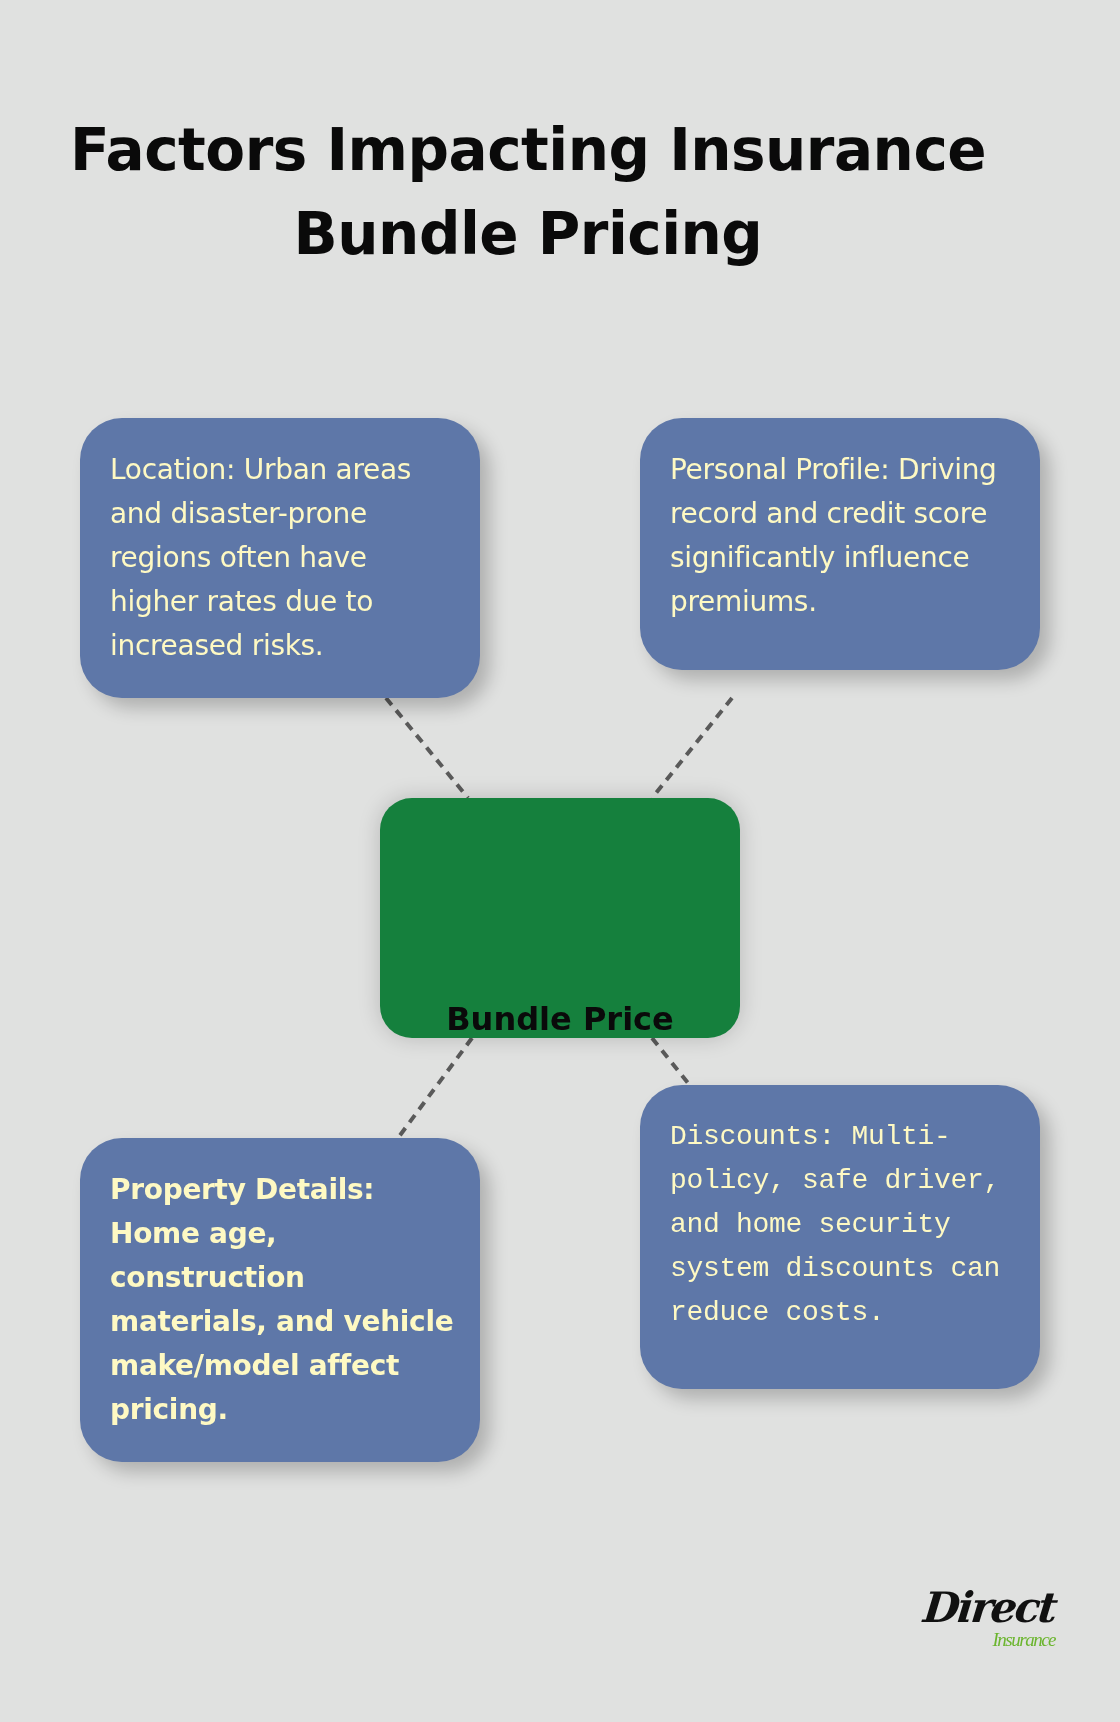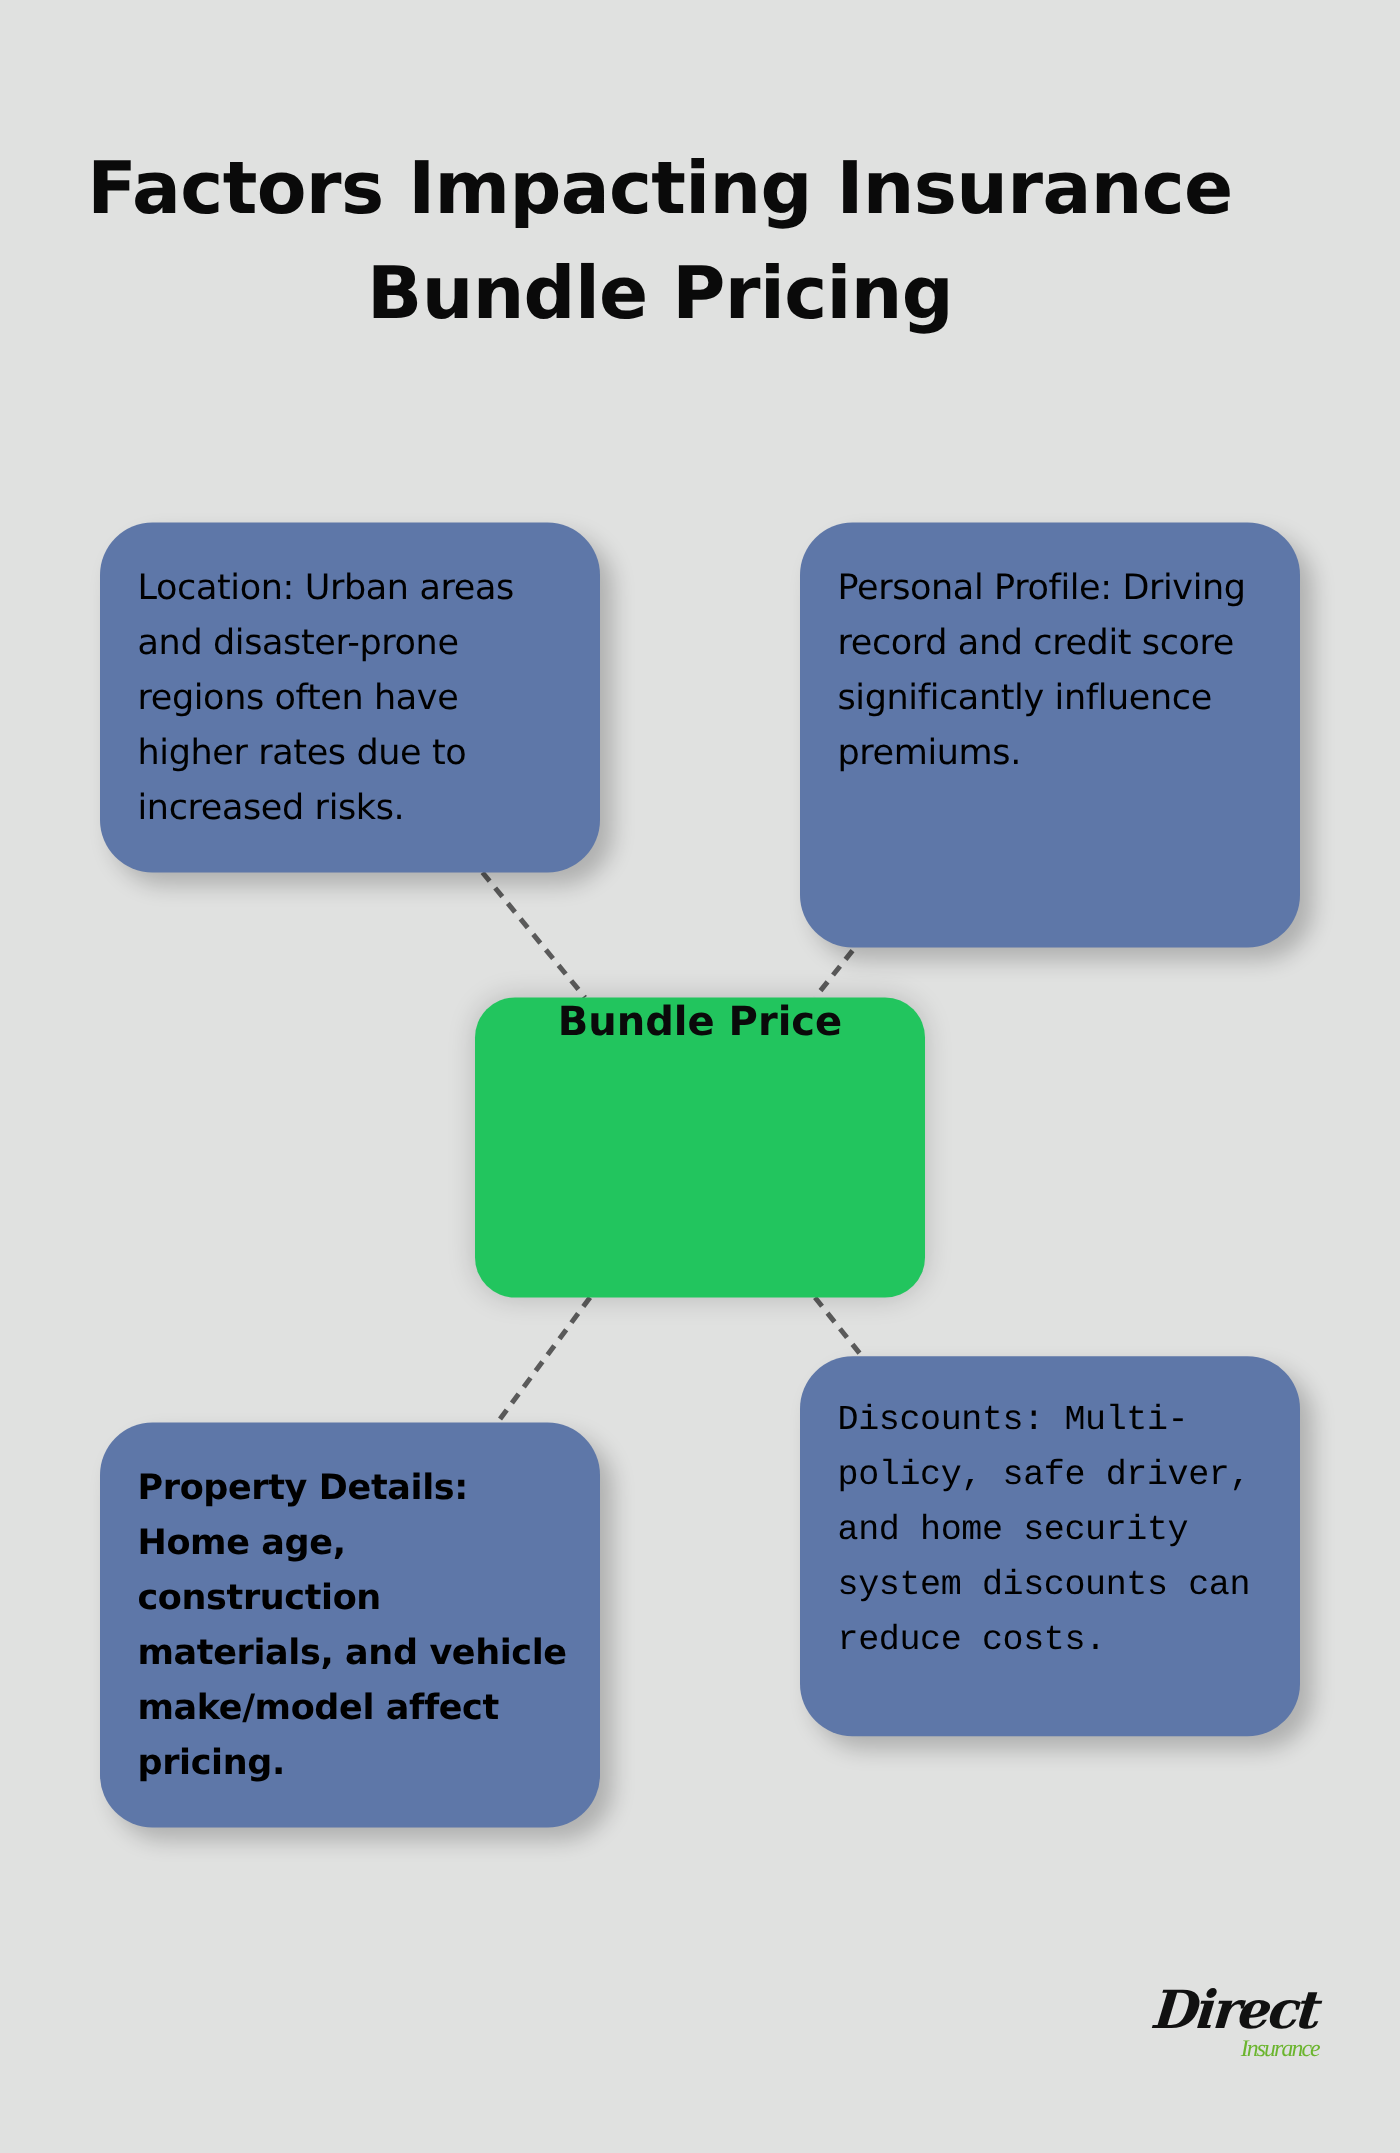--- a/index.html
+++ b/index.html
@@ -36,37 +36,37 @@
       height: 1722px;
     }
     .factor-box {
       position: absolute;
       width: 400px;
       background: #5e77a8;
       border-radius: 42px;
       box-shadow: 10px 10px 18px rgba(0,0,0,0.22);
       box-sizing: border-box;
       padding: 30px 20px 30px 30px;
-      color: #000000;
+      color: #fef9c3;
       font-family: "DejaVu Sans", sans-serif;
       font-size: 28px;
       line-height: 44px;
       letter-spacing: -0.3px;
     }
     .center-box {
       position: absolute;
       left: 380px;
       top: 798px;
       width: 360px;
       height: 240px;
-      background: #22c55e;
+      background: #15803d;
       border-radius: 32px;
       box-shadow: 0 0 22px rgba(0,0,0,0.18);
       display: flex;
-      align-items: flex-start;
+      align-items: flex-end;
       justify-content: center;
     }
     .center-label {
       font-family: "DejaVu Sans", sans-serif;
       font-weight: bold;
       font-size: 32px;
       color: #0a0a0a;
     }
     .logo {
       position: absolute;
@@ -111,21 +111,21 @@
     <line x1="732" y1="698" x2="652" y2="798"></line>
     <line x1="472" y1="1038" x2="398" y2="1138"></line>
     <line x1="652" y1="1038" x2="732" y2="1138"></line>
   </g>
 </svg>
 
 <div class="factor-box" style="left:80px; top:418px; height:280px;">
   <span>Location: Urban areas and disaster-prone regions often have higher rates due to increased risks.</span>
 </div>
 
-<div class="factor-box" style="left:640px; top:418px; height:340px;">
+<div class="factor-box" style="left:640px; top:418px; height:252px;">
   <span>Personal Profile: Driving record and credit score significantly influence premiums.</span>
 </div>
 
 <div class="center-box">
   <span class="center-label">Bundle Price</span>
 </div>
 
 <div class="factor-box" style="left:80px; top:1138px; height:324px;font-weight:bold;">
   <span>Property Details: Home age, construction materials, and vehicle make/model affect pricing.</span>
 </div>

